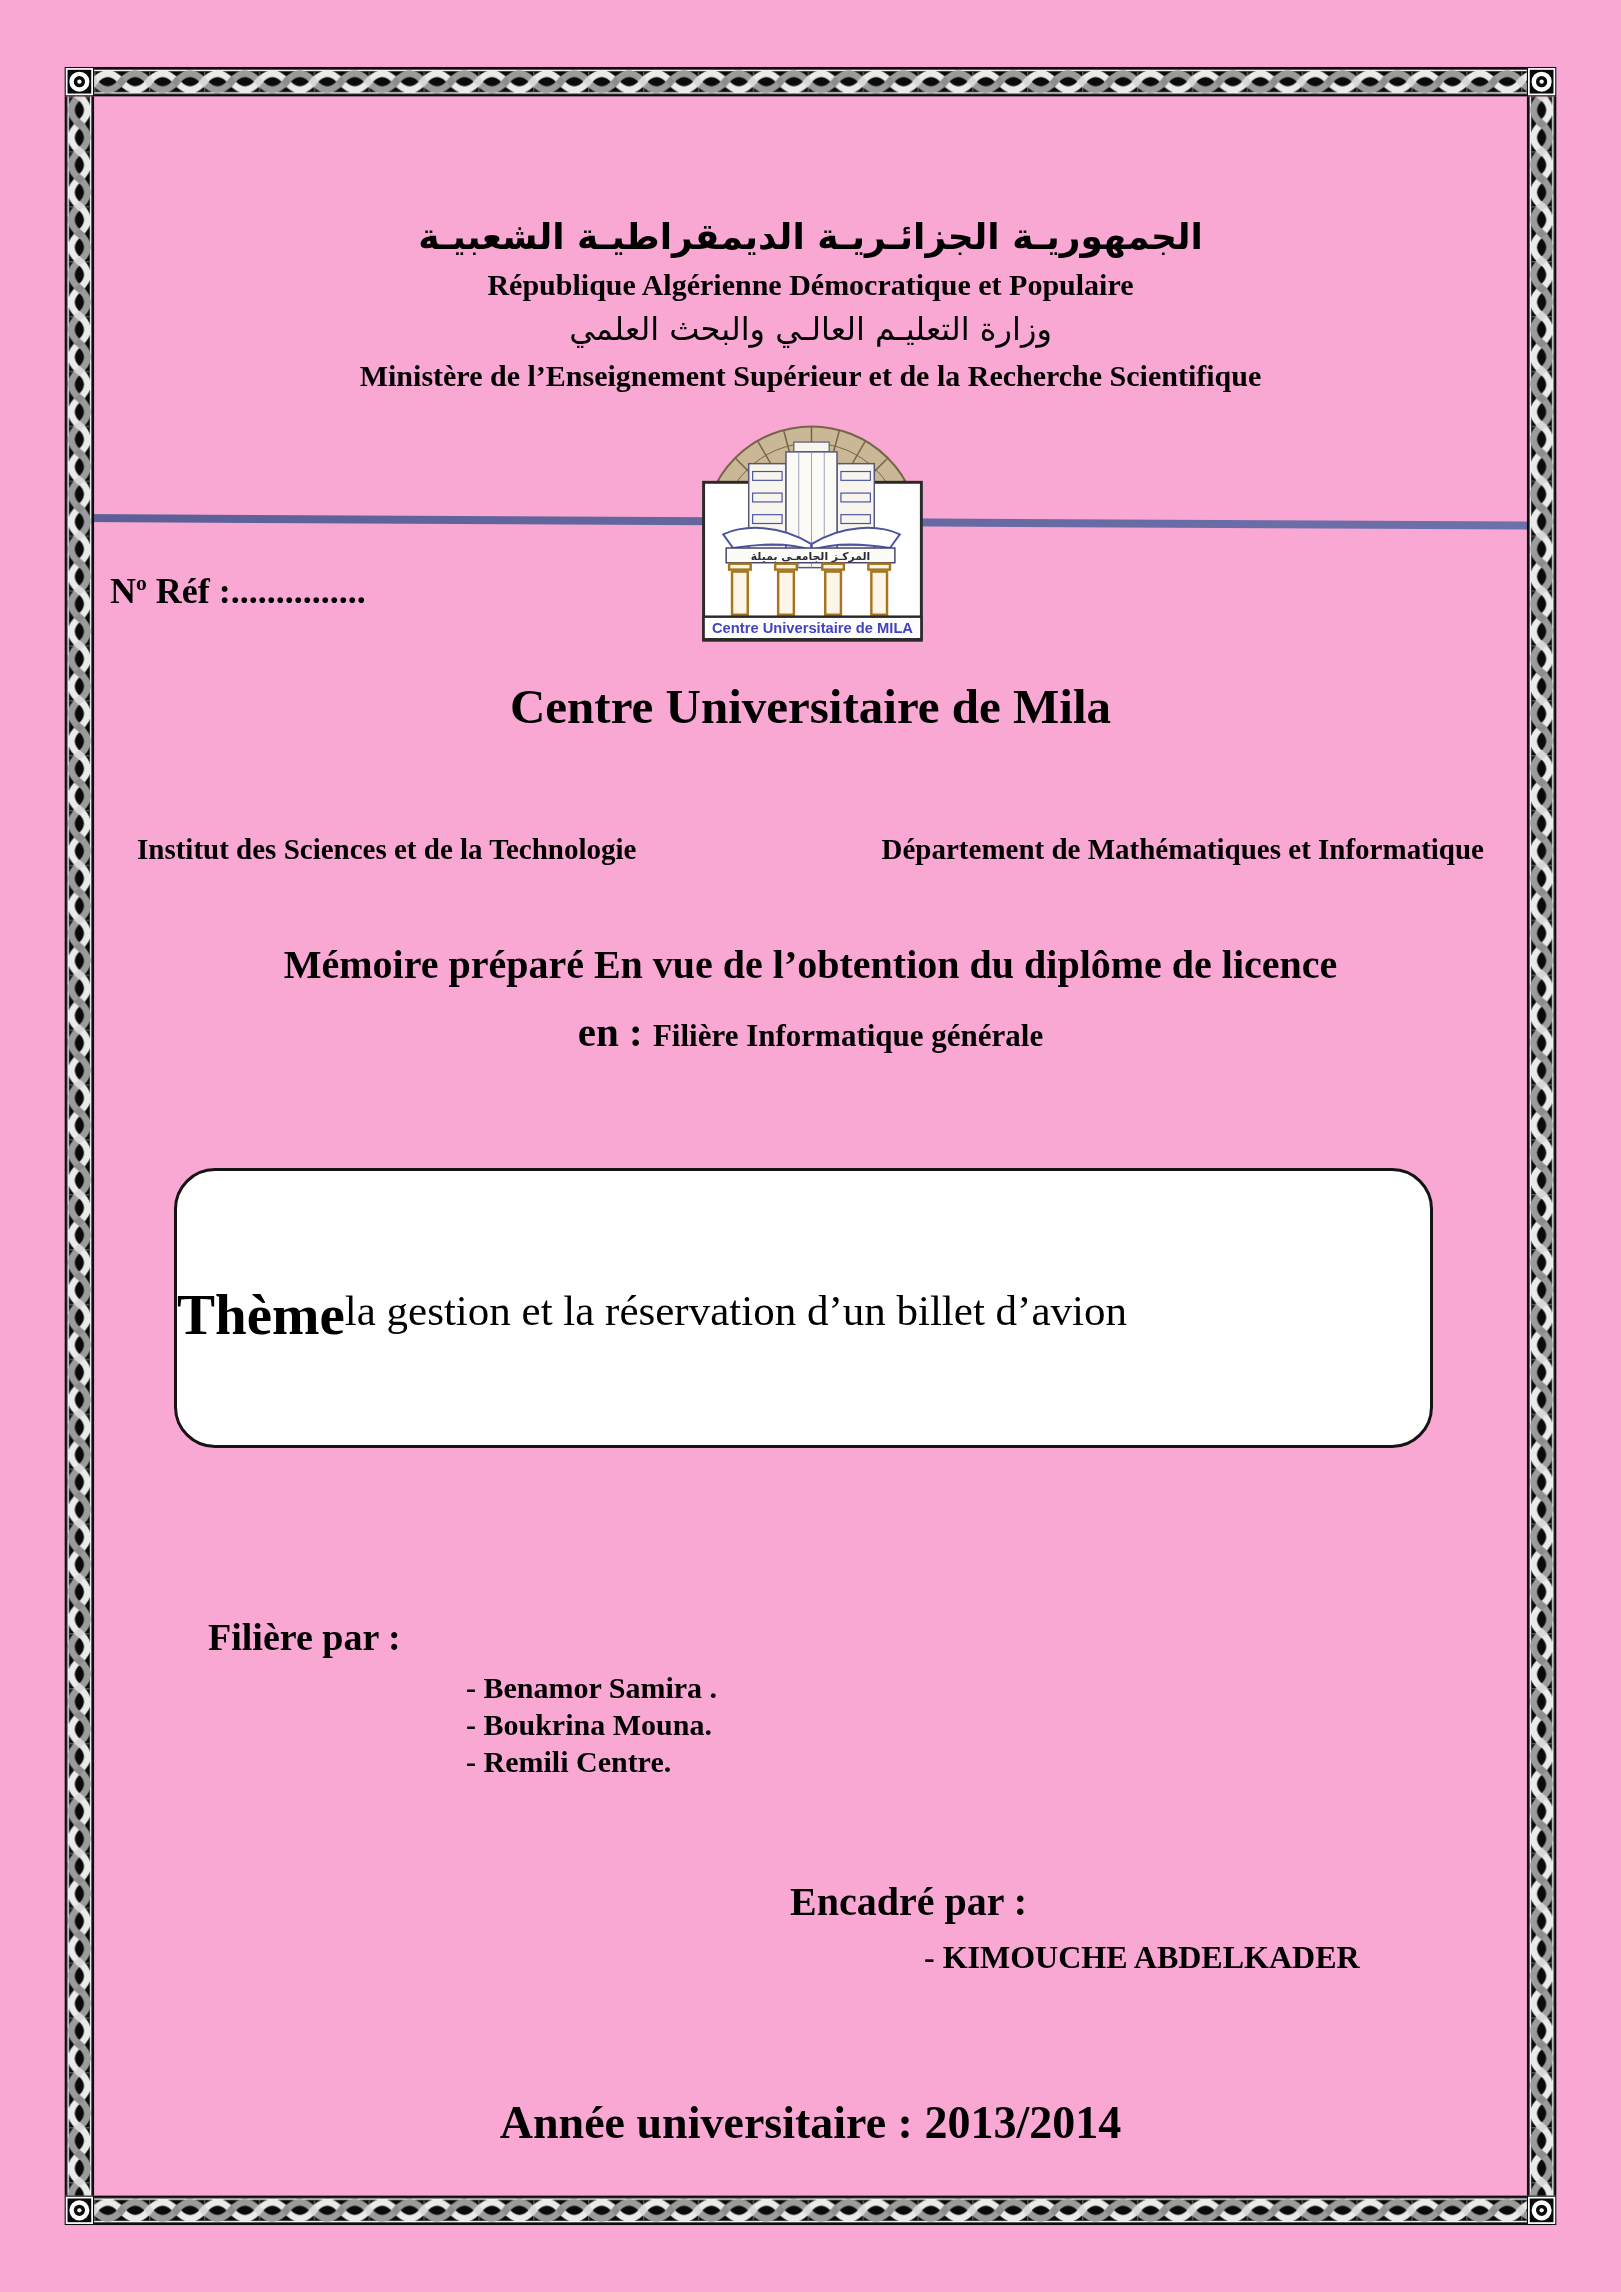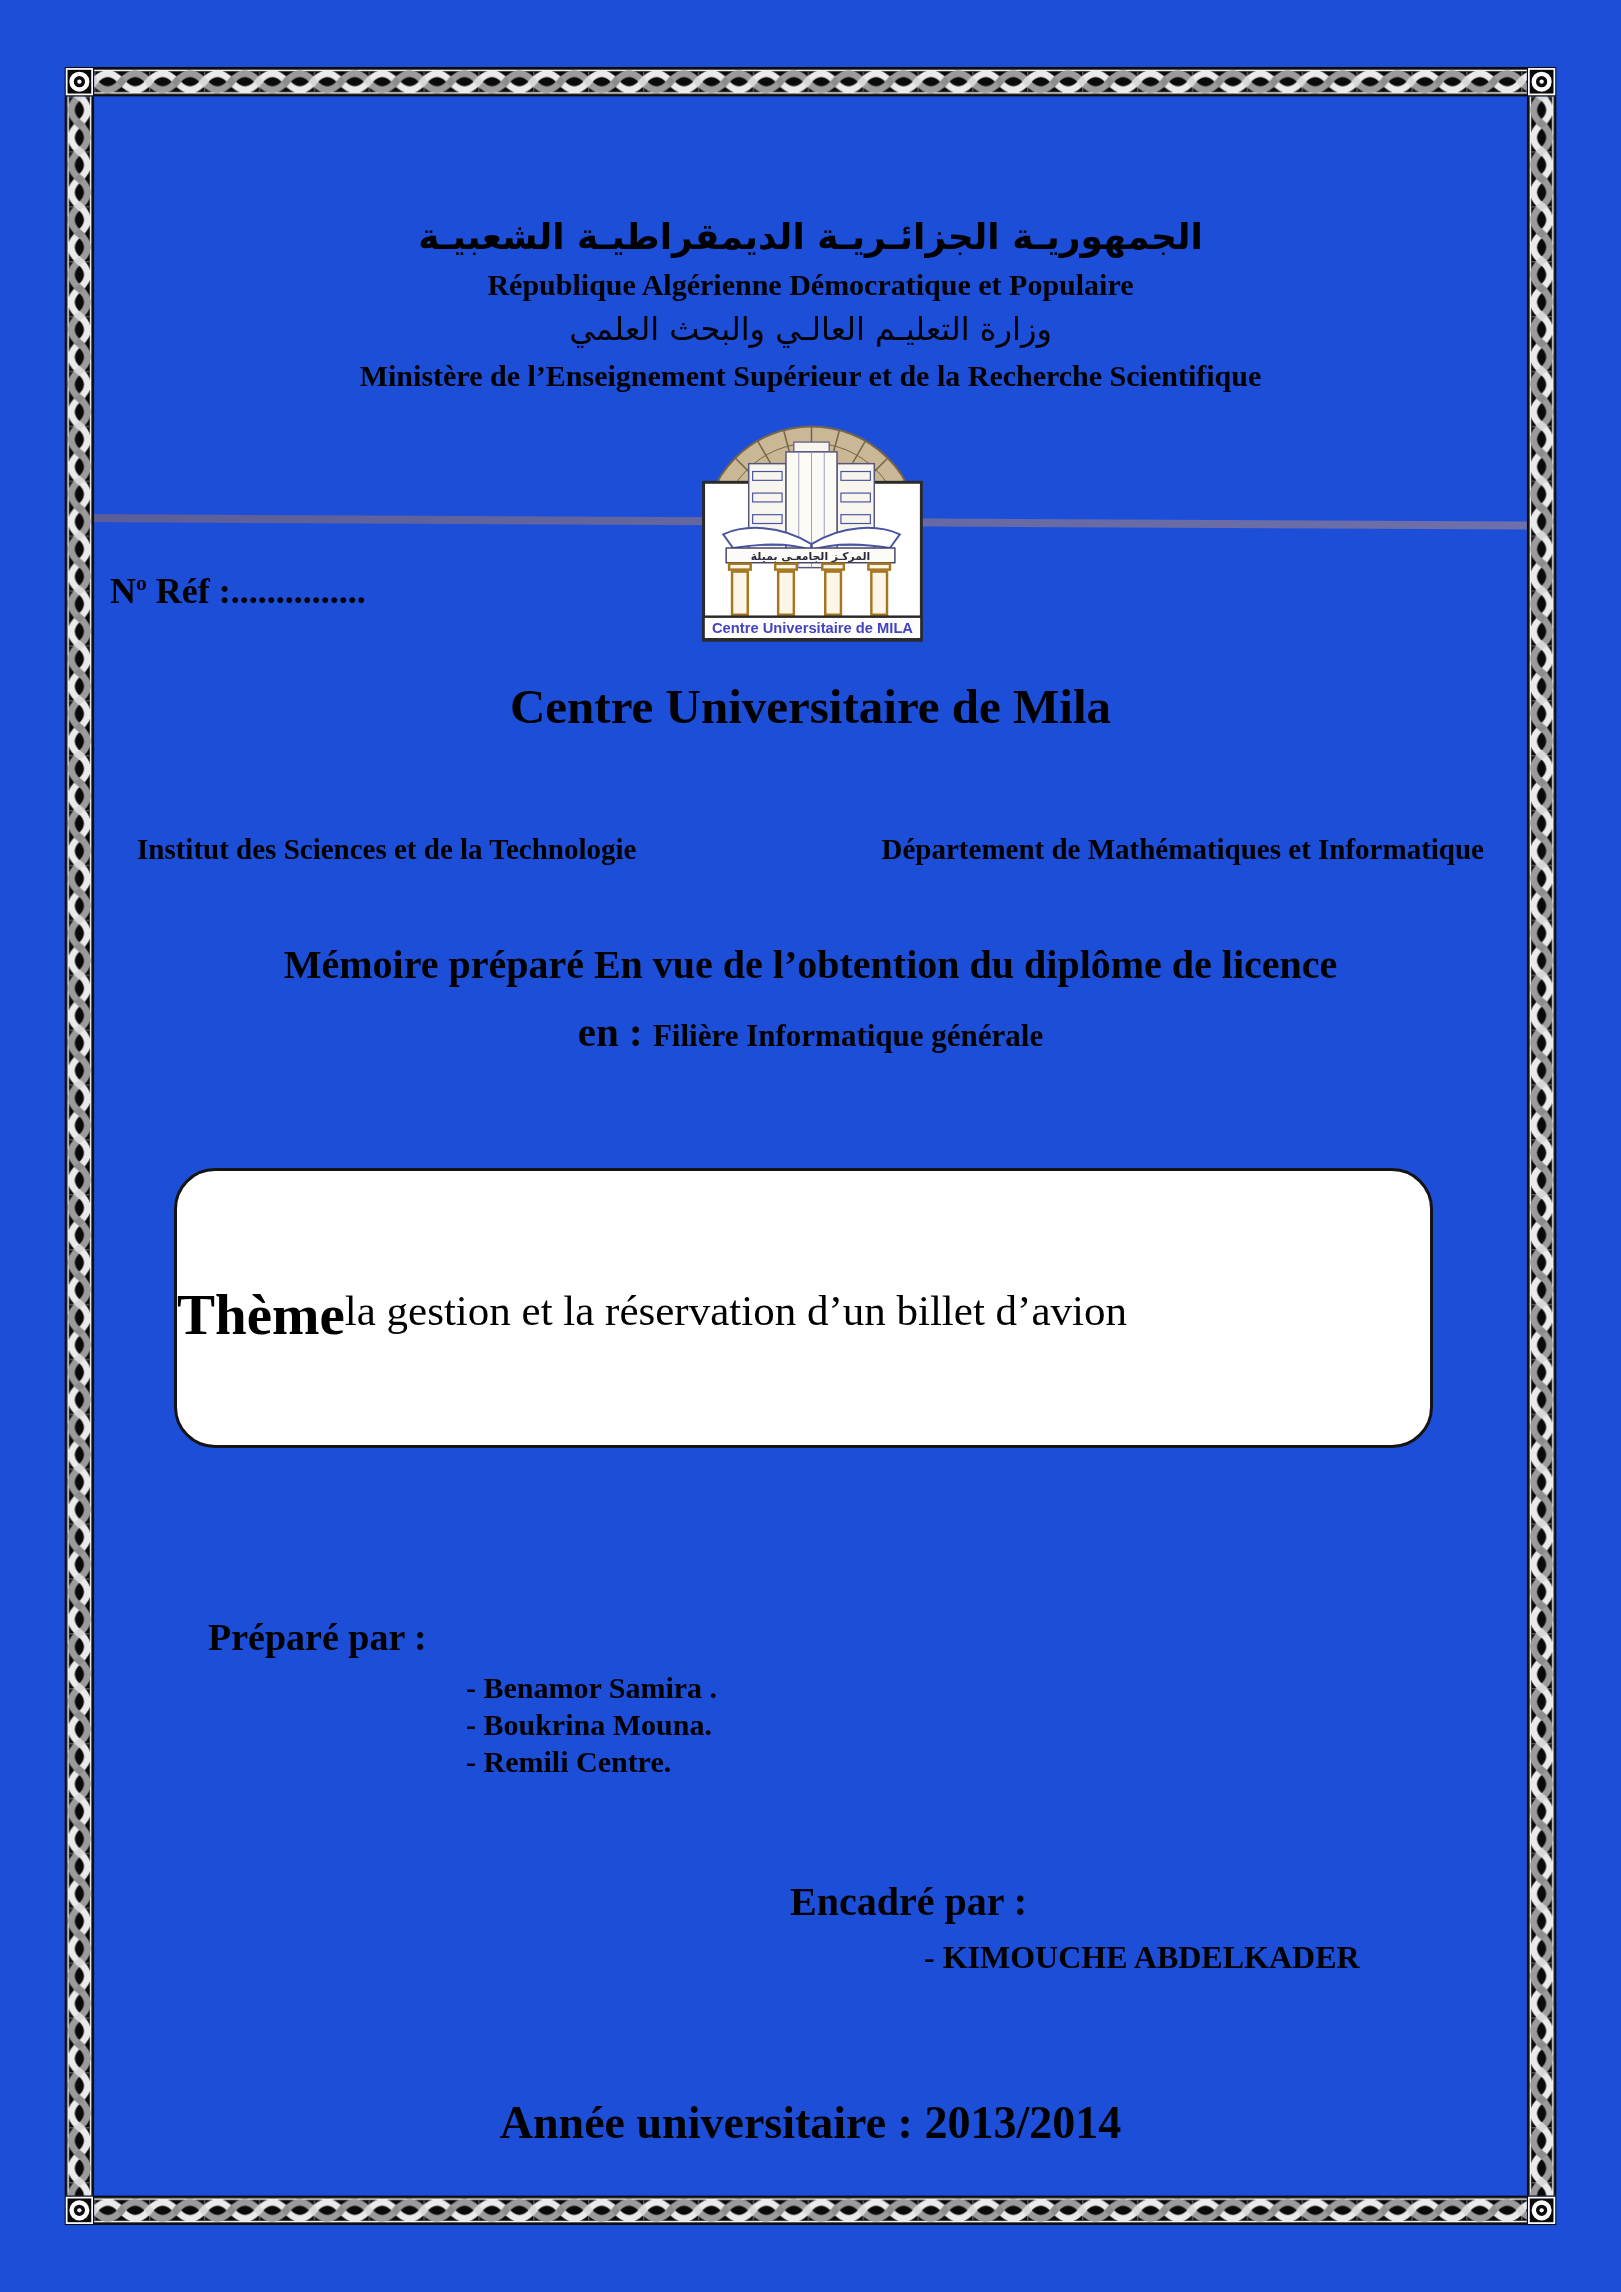--- a/index.html
+++ b/index.html
@@ -1,19 +1,19 @@
 <!DOCTYPE html>
 <html><head>
 <meta charset="utf-8">
 <style>
   html,body{margin:0;padding:0;background:#ffffff;}
   .page{
     position:relative;
     width:1621px;height:2293px;
-    background:#1d4ed8;
+    background:#f9a8d4;
     font-family:"Liberation Serif", serif;
     color:#000;
     overflow:hidden;
   }
   .abs{position:absolute;}
   .center{left:0;right:0;text-align:center;}
   .b{font-weight:bold;}
   .nowrap{white-space:nowrap;}
 
   
@@ -199,21 +199,21 @@
   </div>
 
   <div class="abs center memoire b nowrap">Mémoire préparé  En vue de l’obtention du diplôme de licence</div>
   <div class="abs center enline b nowrap"><span>en : </span><span class="filiere">Filière Informatique générale</span></div>
 
   <div class="abs theme-box">
     <div class="theme-title">Thème</div>
     <div class="theme-l2 nowrap">la gestion et la réservation d’un billet d’avion</div>
   </div>
 
-  <div class="abs prep-label b nowrap">Préparé par :</div>
+  <div class="abs prep-label b nowrap">Filière par :</div>
   <div class="abs names">
     <div class="nowrap">- Benamor Samira .</div>
     <div class="nowrap">-  Boukrina Mouna.</div>
     <div class="nowrap">-  Remili Centre.</div>
   </div>
 
   <div class="abs enc-label b nowrap">Encadré par :</div>
   <div class="abs enc-name b nowrap">- KIMOUCHE ABDELKADER</div>
 
   <div class="abs center year b nowrap">Année universitaire : 2013/2014</div>

